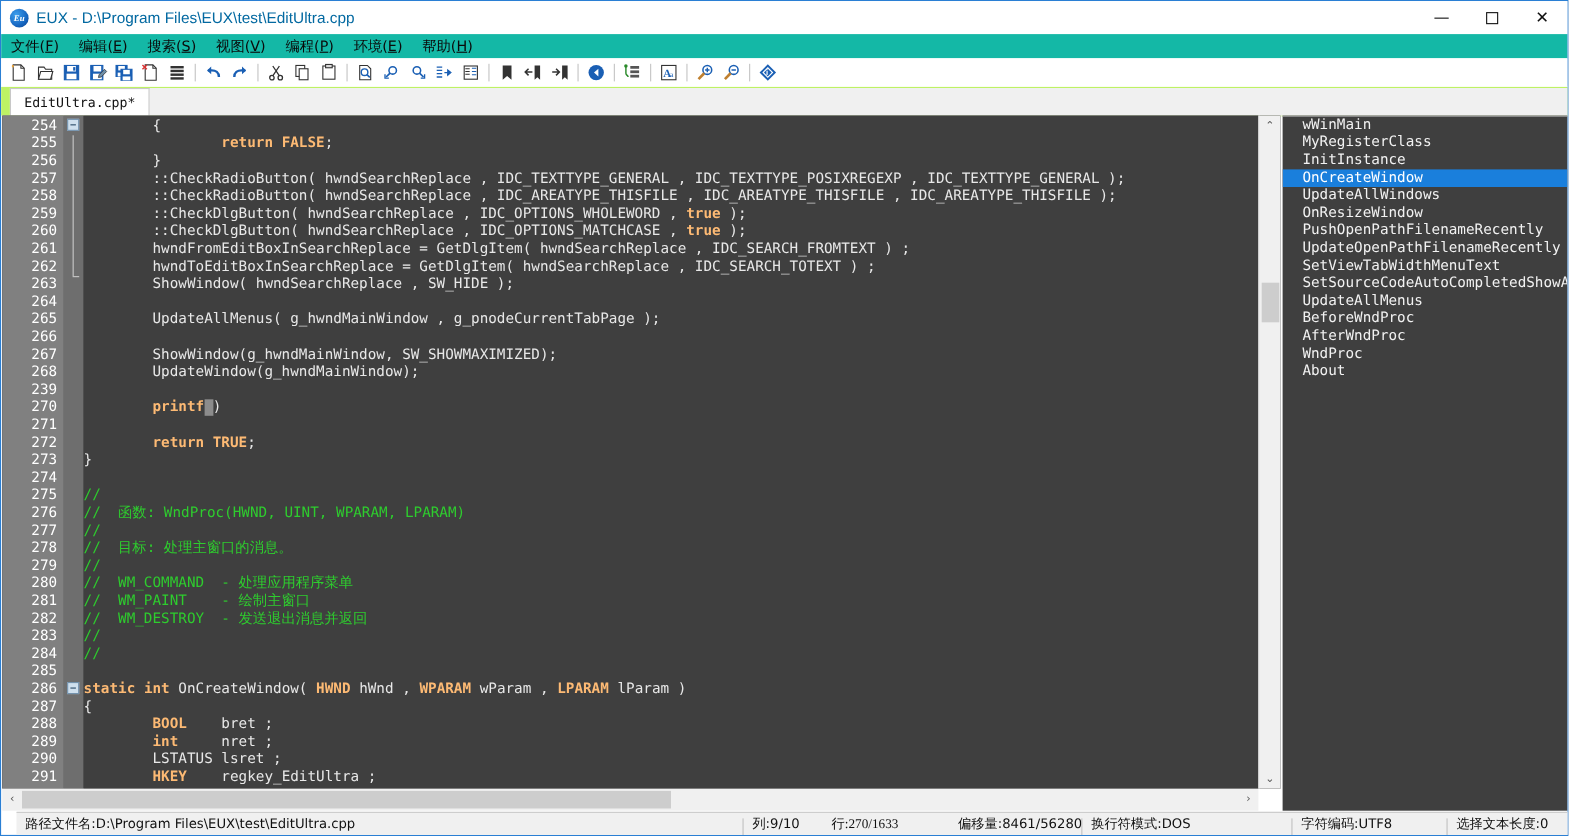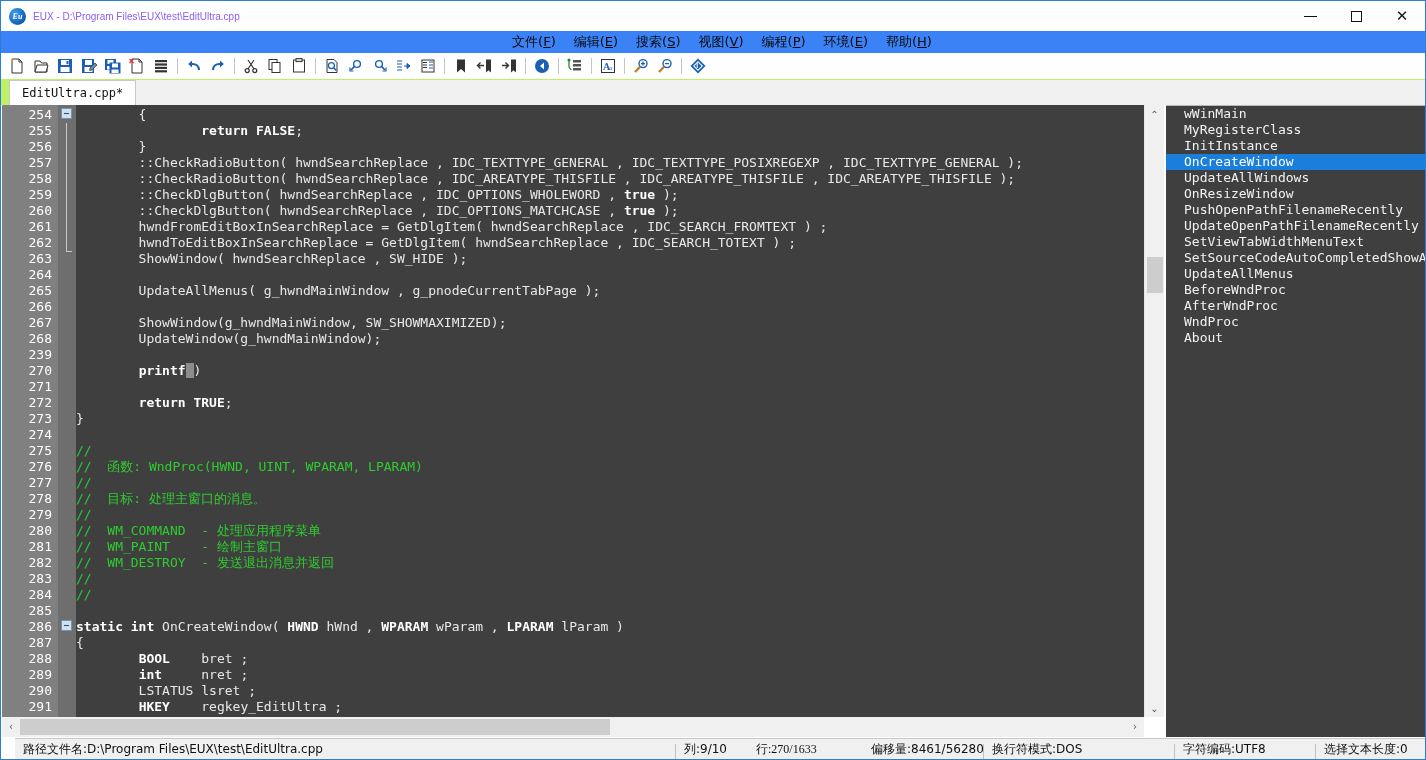--- a/index.html
+++ b/index.html
@@ -32,41 +32,41 @@
     position: relative; flex: 0 0 auto;
   }
   .app-icon::after {
     content: "Eu";
     position: absolute; left: 0; top: 0; width: 100%; height: 100%;
     font-size: 8px; font-weight: bold; color: #ffffff;
     display: flex; align-items: center; justify-content: center;
     font-family: "Liberation Serif", serif; font-style: italic;
   }
   .title-text {
-    font-size: 10px; color: #8b5cf6; white-space: nowrap; text-align: right;
+    font-size: 14px; color: #0369a1; white-space: nowrap; text-align: right;
   }
   .winbtns {
     position: absolute; right: 0; top: 0; height: 30px; display: flex;
   }
   .winbtn {
     width: 46px; height: 30px;
     display: flex; align-items: center; justify-content: center;
     font-size: 12px; color: #111;
   }
   .wb-min { width: 13px; height: 1px; background: #111; display:block; }
   .wb-max { width: 11px; height: 11px; border: 1px solid #111; display:block; box-sizing: border-box;}
   .wb-close { font-size: 15px; line-height: 1; font-family: "DejaVu Sans", sans-serif; }
 
   
   .menubar {
     position: absolute; left: 0; top: 30px;
     width: 1424px; height: 22px;
-    background: #3b82f6;
+    background: #14b8a6;
     display: flex; align-items: center;
-    padding-left: 18px; box-sizing: border-box; justify-content: center;
+    padding-left: 0; box-sizing: border-box;
   }
   .menuitem {
     font-size: 13px; color: #0a0a0a;
     padding: 2px 9px; white-space: nowrap;
     font-family: "DejaVu Sans", "Liberation Sans", sans-serif;
   }
   .menuitem u { text-decoration: underline; }
 
   
   .toolbar {
@@ -158,21 +158,21 @@
     color: #e8e8e8;
     padding-top: 2px;
     white-space: pre;
     overflow: hidden;
   }
   .codeline { height: 16px; line-height: 16px; white-space: pre; }
   .cur-line {
     position: absolute; left: 74px; top: 258px; width: 1069px; height: 16px;
     background: #595959;
   }
-  .k-kw     { color: #ffffff; font-weight: bold; }
+  .k-kw     { color: #fdba74; font-weight: bold; }
   .k-green  { color: #2ecc2e; }
   .k-plain  { color: #e8e8e8; }
 
   .tooltip {
     position: absolute;
     left: 184px; top: 377px;
     background: #d6d6d6;
     border: 1px solid #8f8f8f;
     color: #101010;
     font-family: "DejaVu Sans Mono", monospace;

